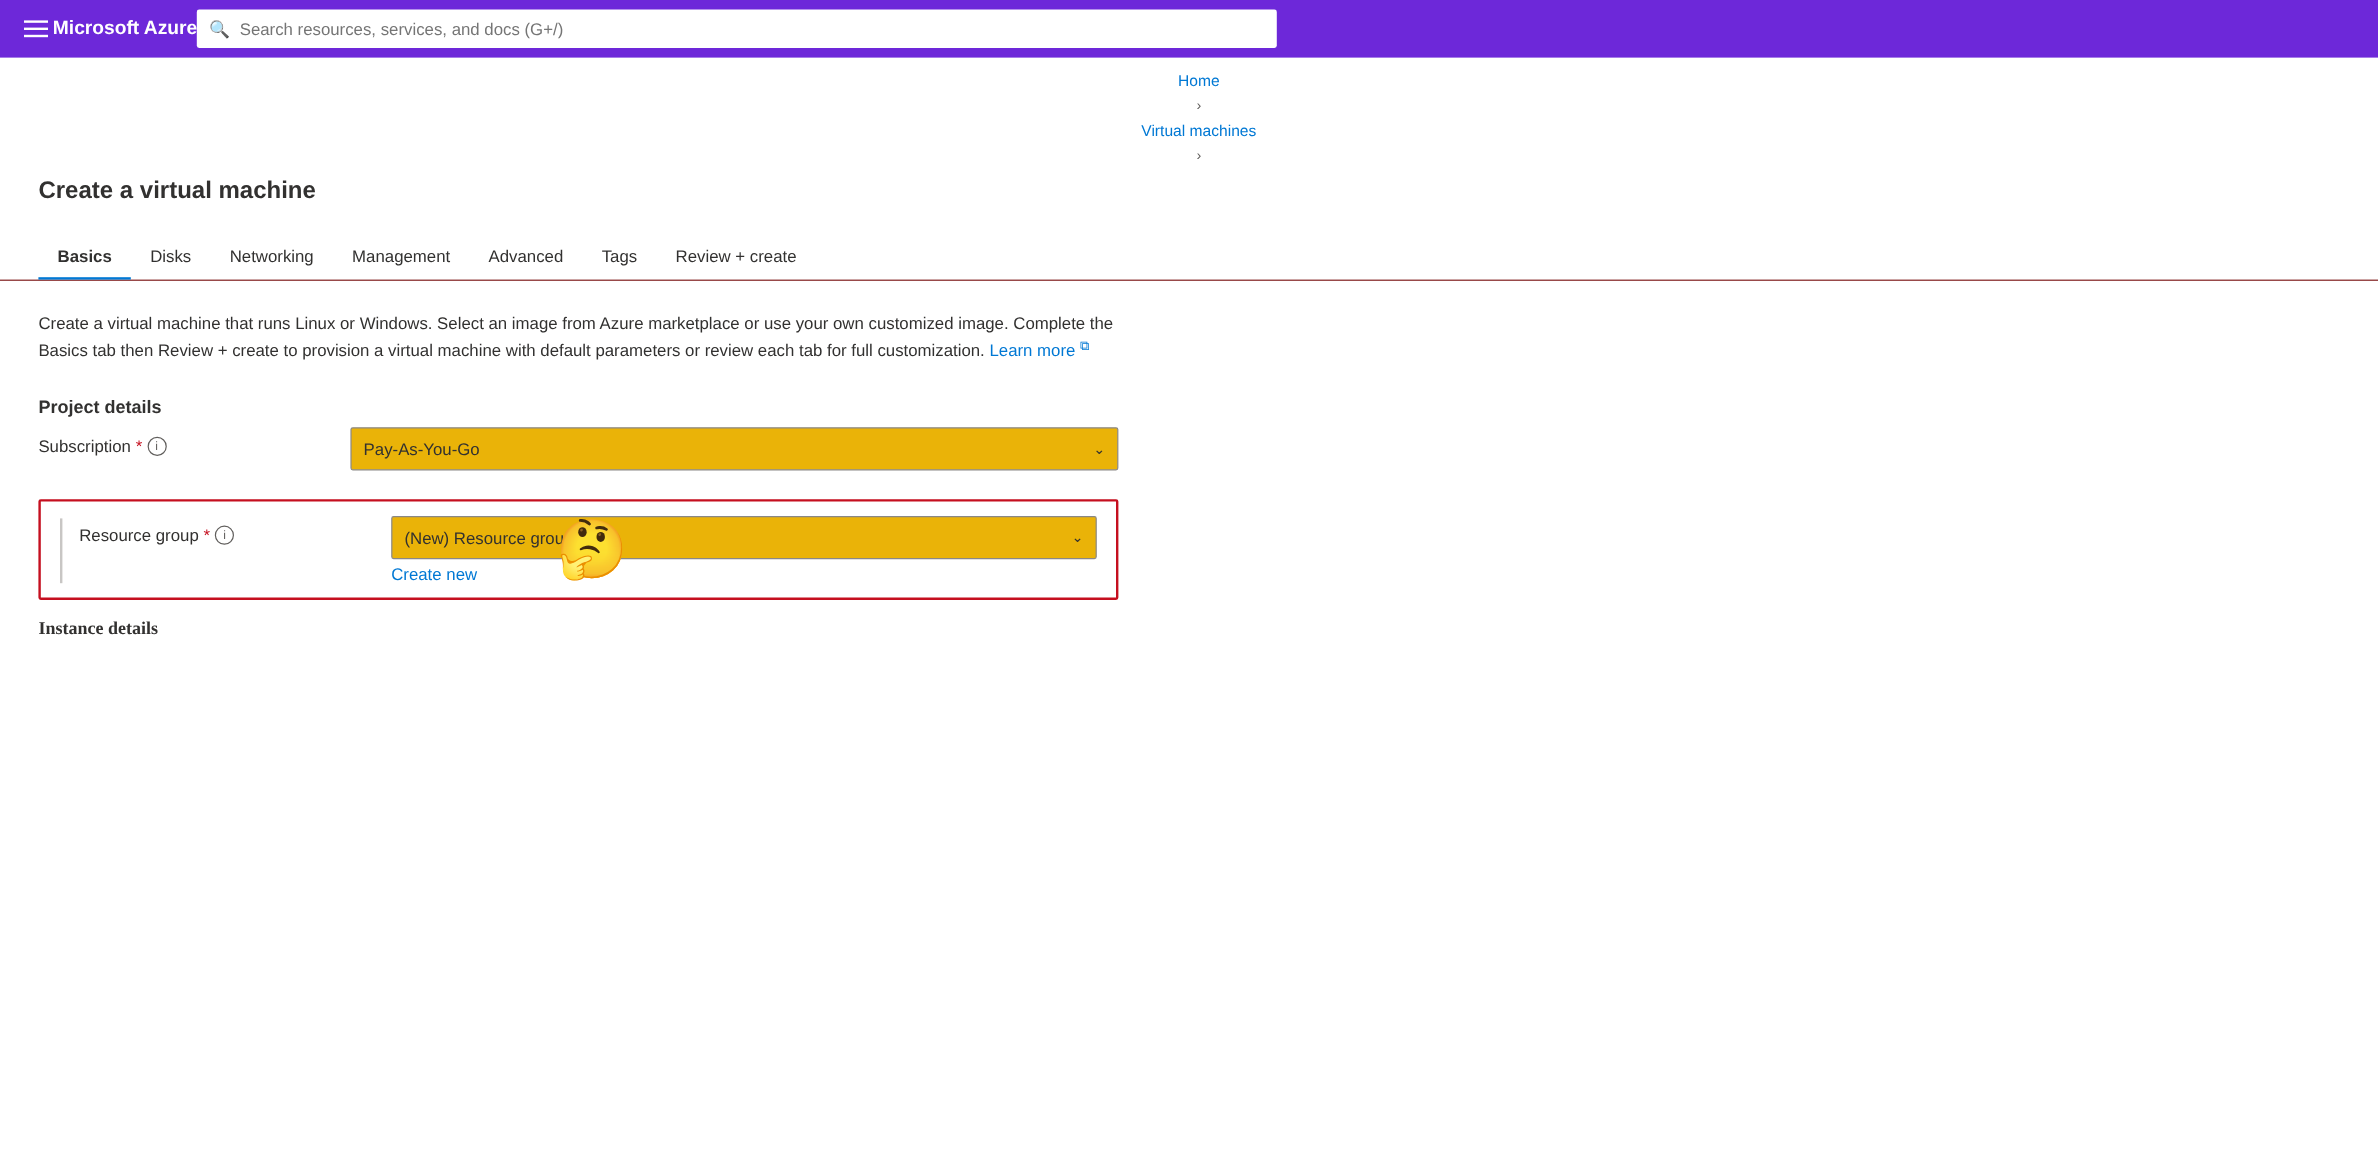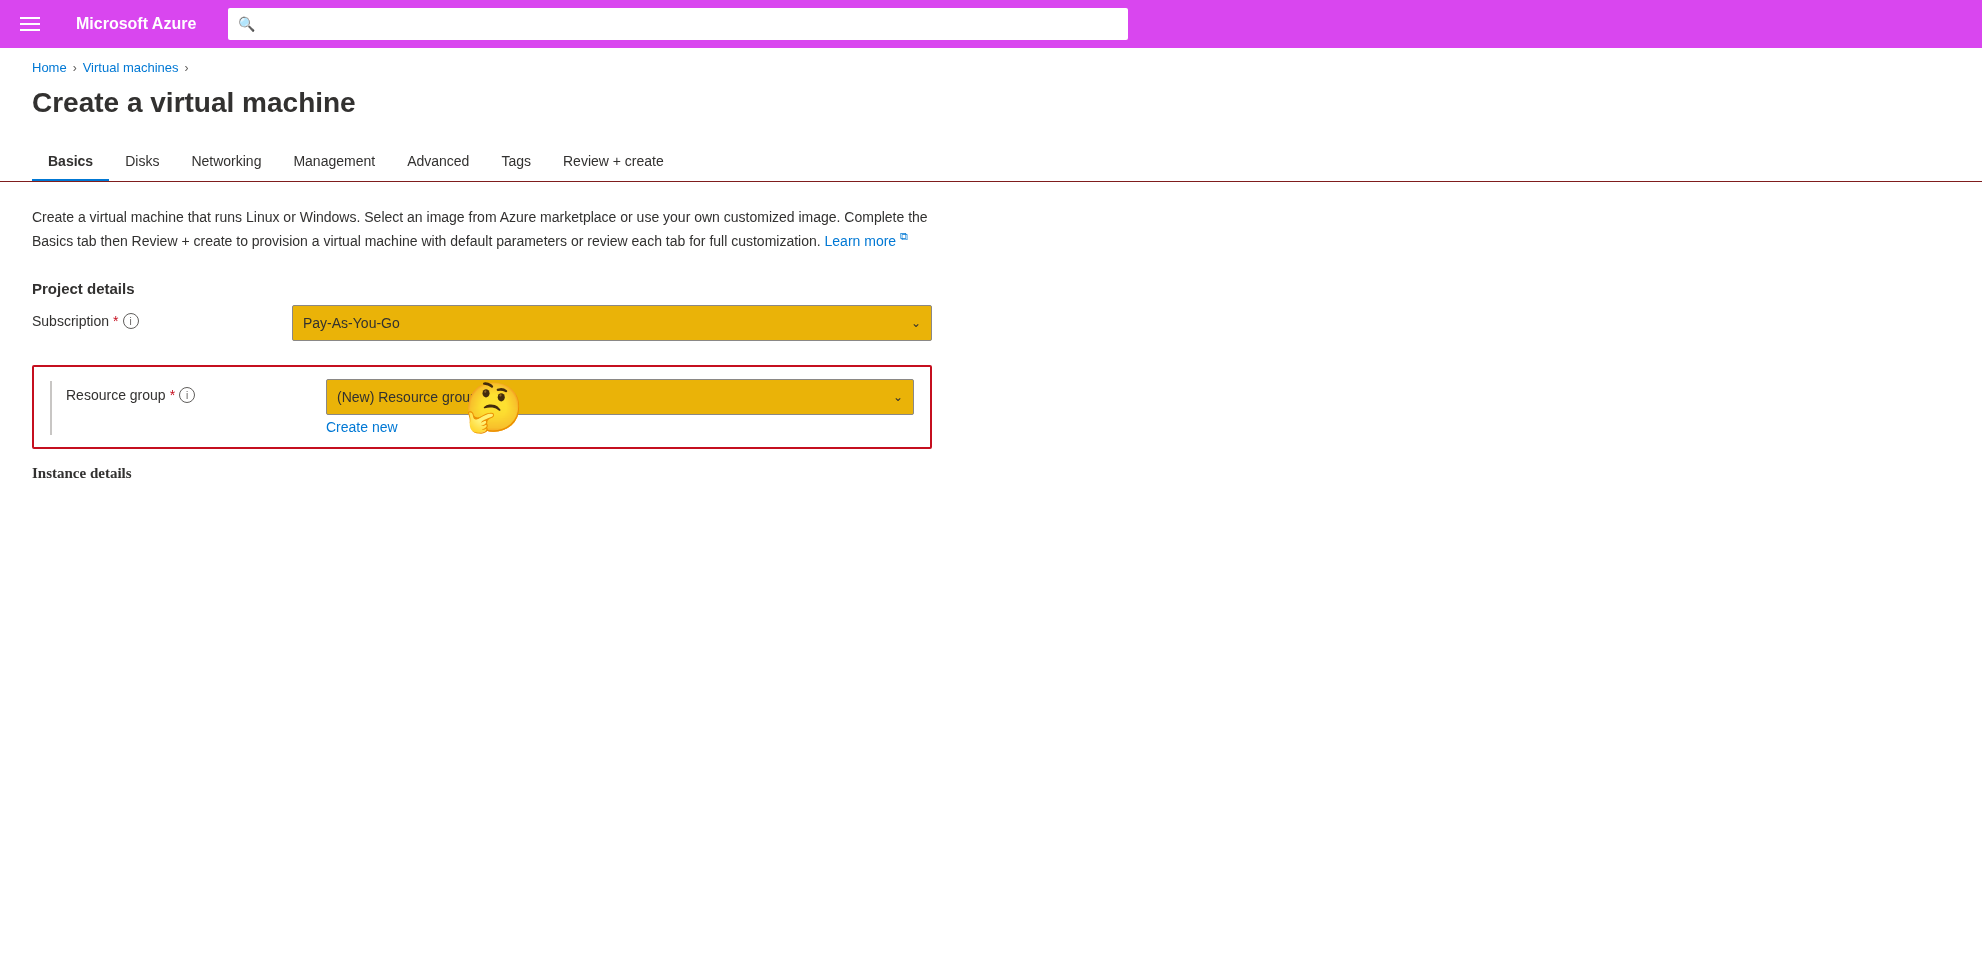--- a/index.html
+++ b/index.html
@@ -1,25 +1,25 @@
 <!DOCTYPE html>
 <html><head>
   <meta charset="utf-8">
   <style>
     * { box-sizing: border-box; margin: 0; padding: 0; }
     body { font-family: 'Segoe UI', Arial, sans-serif; background: #fff; color: #323130; font-size: 14px; }
 
     
     .topbar {
-      background: #d946ef;
+      background: #6d28d9;
       height: 48px;
       display: flex;
       align-items: center;
       padding: 0 16px;
-      gap: 32px;
+      gap: 0;
     }
     .topbar-menu-icon {
       display: flex;
       flex-direction: column;
       gap: 4px;
       cursor: pointer;
       padding: 4px;
     }
     .topbar-menu-icon span {
       display: block;
@@ -56,31 +56,32 @@
       font-size: 14px;
     }
 
     
     .breadcrumb {
       padding: 12px 16px 4px 32px;
       display: flex;
       align-items: center;
       gap: 6px;
       font-size: 13px;
+      flex-direction: column;
     }
     .breadcrumb a {
       color: #0078d4;
       text-decoration: none;
     }
     .breadcrumb-sep { color: #605e5c; font-size: 12px; }
 
     
     .page-title {
       padding: 8px 32px 24px 32px;
-      font-size: 28px;
+      font-size: 20px;
       font-weight: 600;
       color: #323130;
     }
 
     
     .tabs {
       display: flex;
       align-items: flex-end;
       padding: 0 32px;
       border-bottom: 1px solid #7f1d1d;
@@ -252,20 +253,21 @@
 
 <div class="topbar">
   <div class="topbar-menu-icon">
     <span></span>
     <span></span>
     <span></span>
   </div>
   <span class="topbar-title">Microsoft Azure</span>
   <div class="topbar-search">
     <span class="search-icon-unicode">🔍</span>
+    <input type="text" placeholder="Search resources, services, and docs (G+/)" style="">
   </div>
 </div>
 
 <div class="breadcrumb">
   <a href="#">Home</a>
   <span class="breadcrumb-sep">›</span>
   <a href="#">Virtual machines</a>
   <span class="breadcrumb-sep">›</span>
 </div>
 

